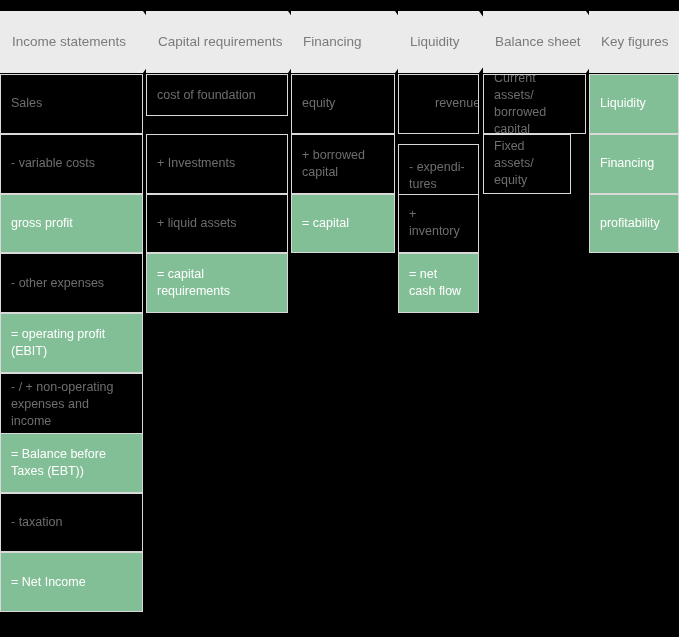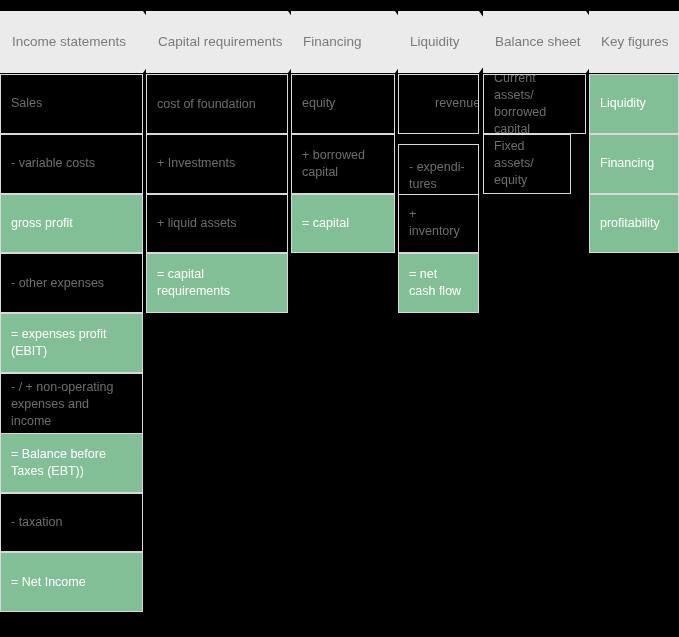--- a/index.html
+++ b/index.html
@@ -111,38 +111,38 @@
     <div class="cell dark" style="left: 0px; width: 143px; top: 133.8px; height: 59.8px;">
       <span class="txt">- variable costs</span>
     </div>
     <div class="cell green" style="left: 0px; width: 143px; top: 193.6px; height: 59.8px;">
       <span class="txt">gross profit</span>
     </div>
     <div class="cell dark" style="left: 0px; width: 143px; top: 253.4px; height: 59.8px;">
       <span class="txt">- other expenses</span>
     </div>
     <div class="cell green" style="left: 0px; width: 143px; top: 313.2px; height: 59.8px;">
-      <span class="txt">= expenses profit
+      <span class="txt">= operating profit
 (EBIT)</span>
     </div>
     <div class="cell dark" style="left: 0px; width: 143px; top: 373px; height: 62px;">
       <span class="txt">- / + non-operating
 expenses and income</span>
     </div>
     <div class="cell green" style="left: 0px; width: 143px; top: 432.8px; height: 59.8px;">
       <span class="txt">= Balance before
 Taxes (EBT))</span>
     </div>
     <div class="cell dark" style="left: 0px; width: 143px; top: 492.6px; height: 59.8px;">
       <span class="txt">- taxation</span>
     </div>
     <div class="cell green" style="left: 0px; width: 143px; top: 552.4px; height: 59.8px;">
       <span class="txt">= Net Income</span>
     </div>
-    <div class="cell dark" style="left: 146px; width: 142px; top: 74px; height: 60px;">
+    <div class="cell dark" style="left: 146px; width: 142px; top: 74px; height: 42px;">
       <span class="txt">cost of foundation</span>
     </div>
     <div class="cell dark" style="left: 146px; width: 142px; top: 133.8px; height: 59.8px;">
       <span class="txt">+ Investments</span>
     </div>
     <div class="cell dark" style="left: 146px; width: 142px; top: 193.6px; height: 59.8px;">
       <span class="txt">+ liquid assets</span>
     </div>
     <div class="cell green" style="left: 146px; width: 142px; top: 253.4px; height: 59.8px;">
       <span class="txt">= capital

